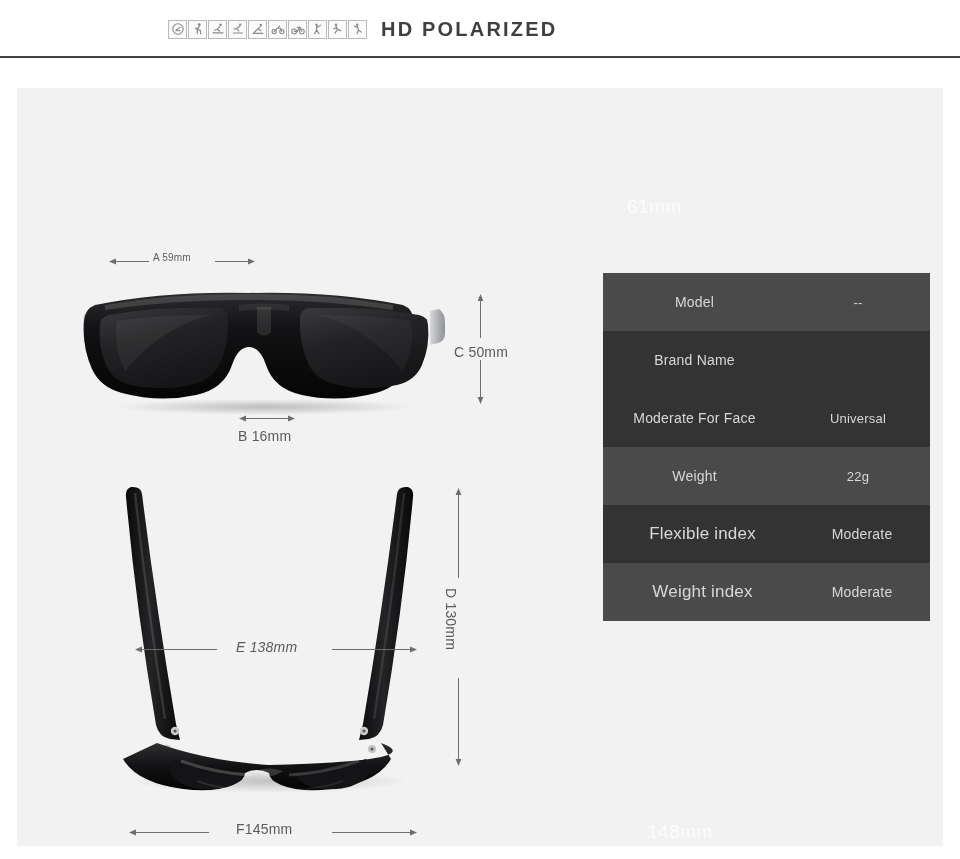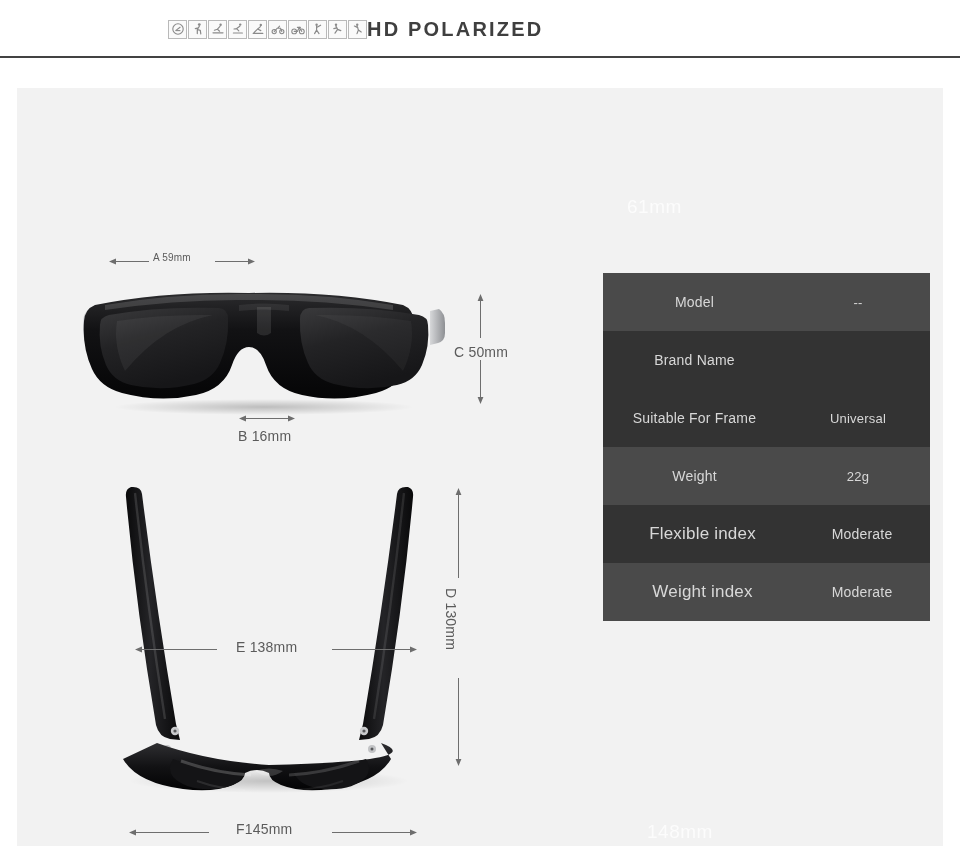--- a/index.html
+++ b/index.html
@@ -22,21 +22,21 @@
     width: 960px;
     height: 57px;
     background: #ffffff;
   }
   #header-inner {
     position: absolute;
     left: 168px;
     top: 19px;
     display: flex;
     align-items: center;
-    gap: 0;
+    gap: 14px;
   }
   #sport-icons {
     display: flex;
     gap: 1px;
   }
   .sport-icon {
     width: 19px;
     height: 19px;
     border: 1px solid #b9b9b9;
     background: #fafafa;
@@ -119,21 +119,21 @@
   
   #dim-d-label {
     left: 426px; top: 500px;
     writing-mode: vertical-rl;
     text-orientation: mixed;
   }
   #arrow-d-top    { left: 438px; top: 400px; height: 90px; }
   #arrow-d-bottom { left: 438px; top: 590px; height: 88px; }
 
   
-  #dim-e-label { left: 219px; top: 551px; }
+  #dim-e-label { left: 219px; top: 551px; font-style: italic; }
   #arrow-e-left  { left: 118px; top: 558px; width: 82px; }
   #arrow-e-right { left: 315px; top: 558px; width: 85px; }
 
   
   #dim-f-label { left: 219px; top: 733px; }
   #arrow-f-left  { left: 112px; top: 741px; width: 80px; }
   #arrow-f-right { left: 315px; top: 741px; width: 85px; }
 
   
   #glasses-front {
@@ -487,21 +487,21 @@
   <div id="spec-table">
     <div class="spec-row light">
       <div class="spec-key">Model</div>
       <div class="spec-val">--</div>
     </div>
     <div class="spec-row dark">
       <div class="spec-key">Brand Name</div>
       <div class="spec-val"></div>
     </div>
     <div class="spec-row dark">
-      <div class="spec-key">Suitable For Frame</div>
+      <div class="spec-key">Moderate For Face</div>
       <div class="spec-val">Universal</div>
     </div>
     <div class="spec-row light">
       <div class="spec-key">Weight</div>
       <div class="spec-val">22g</div>
     </div>
     <div class="spec-row dark big">
       <div class="spec-key">Flexible index</div>
       <div class="spec-val">Moderate</div>
     </div>

